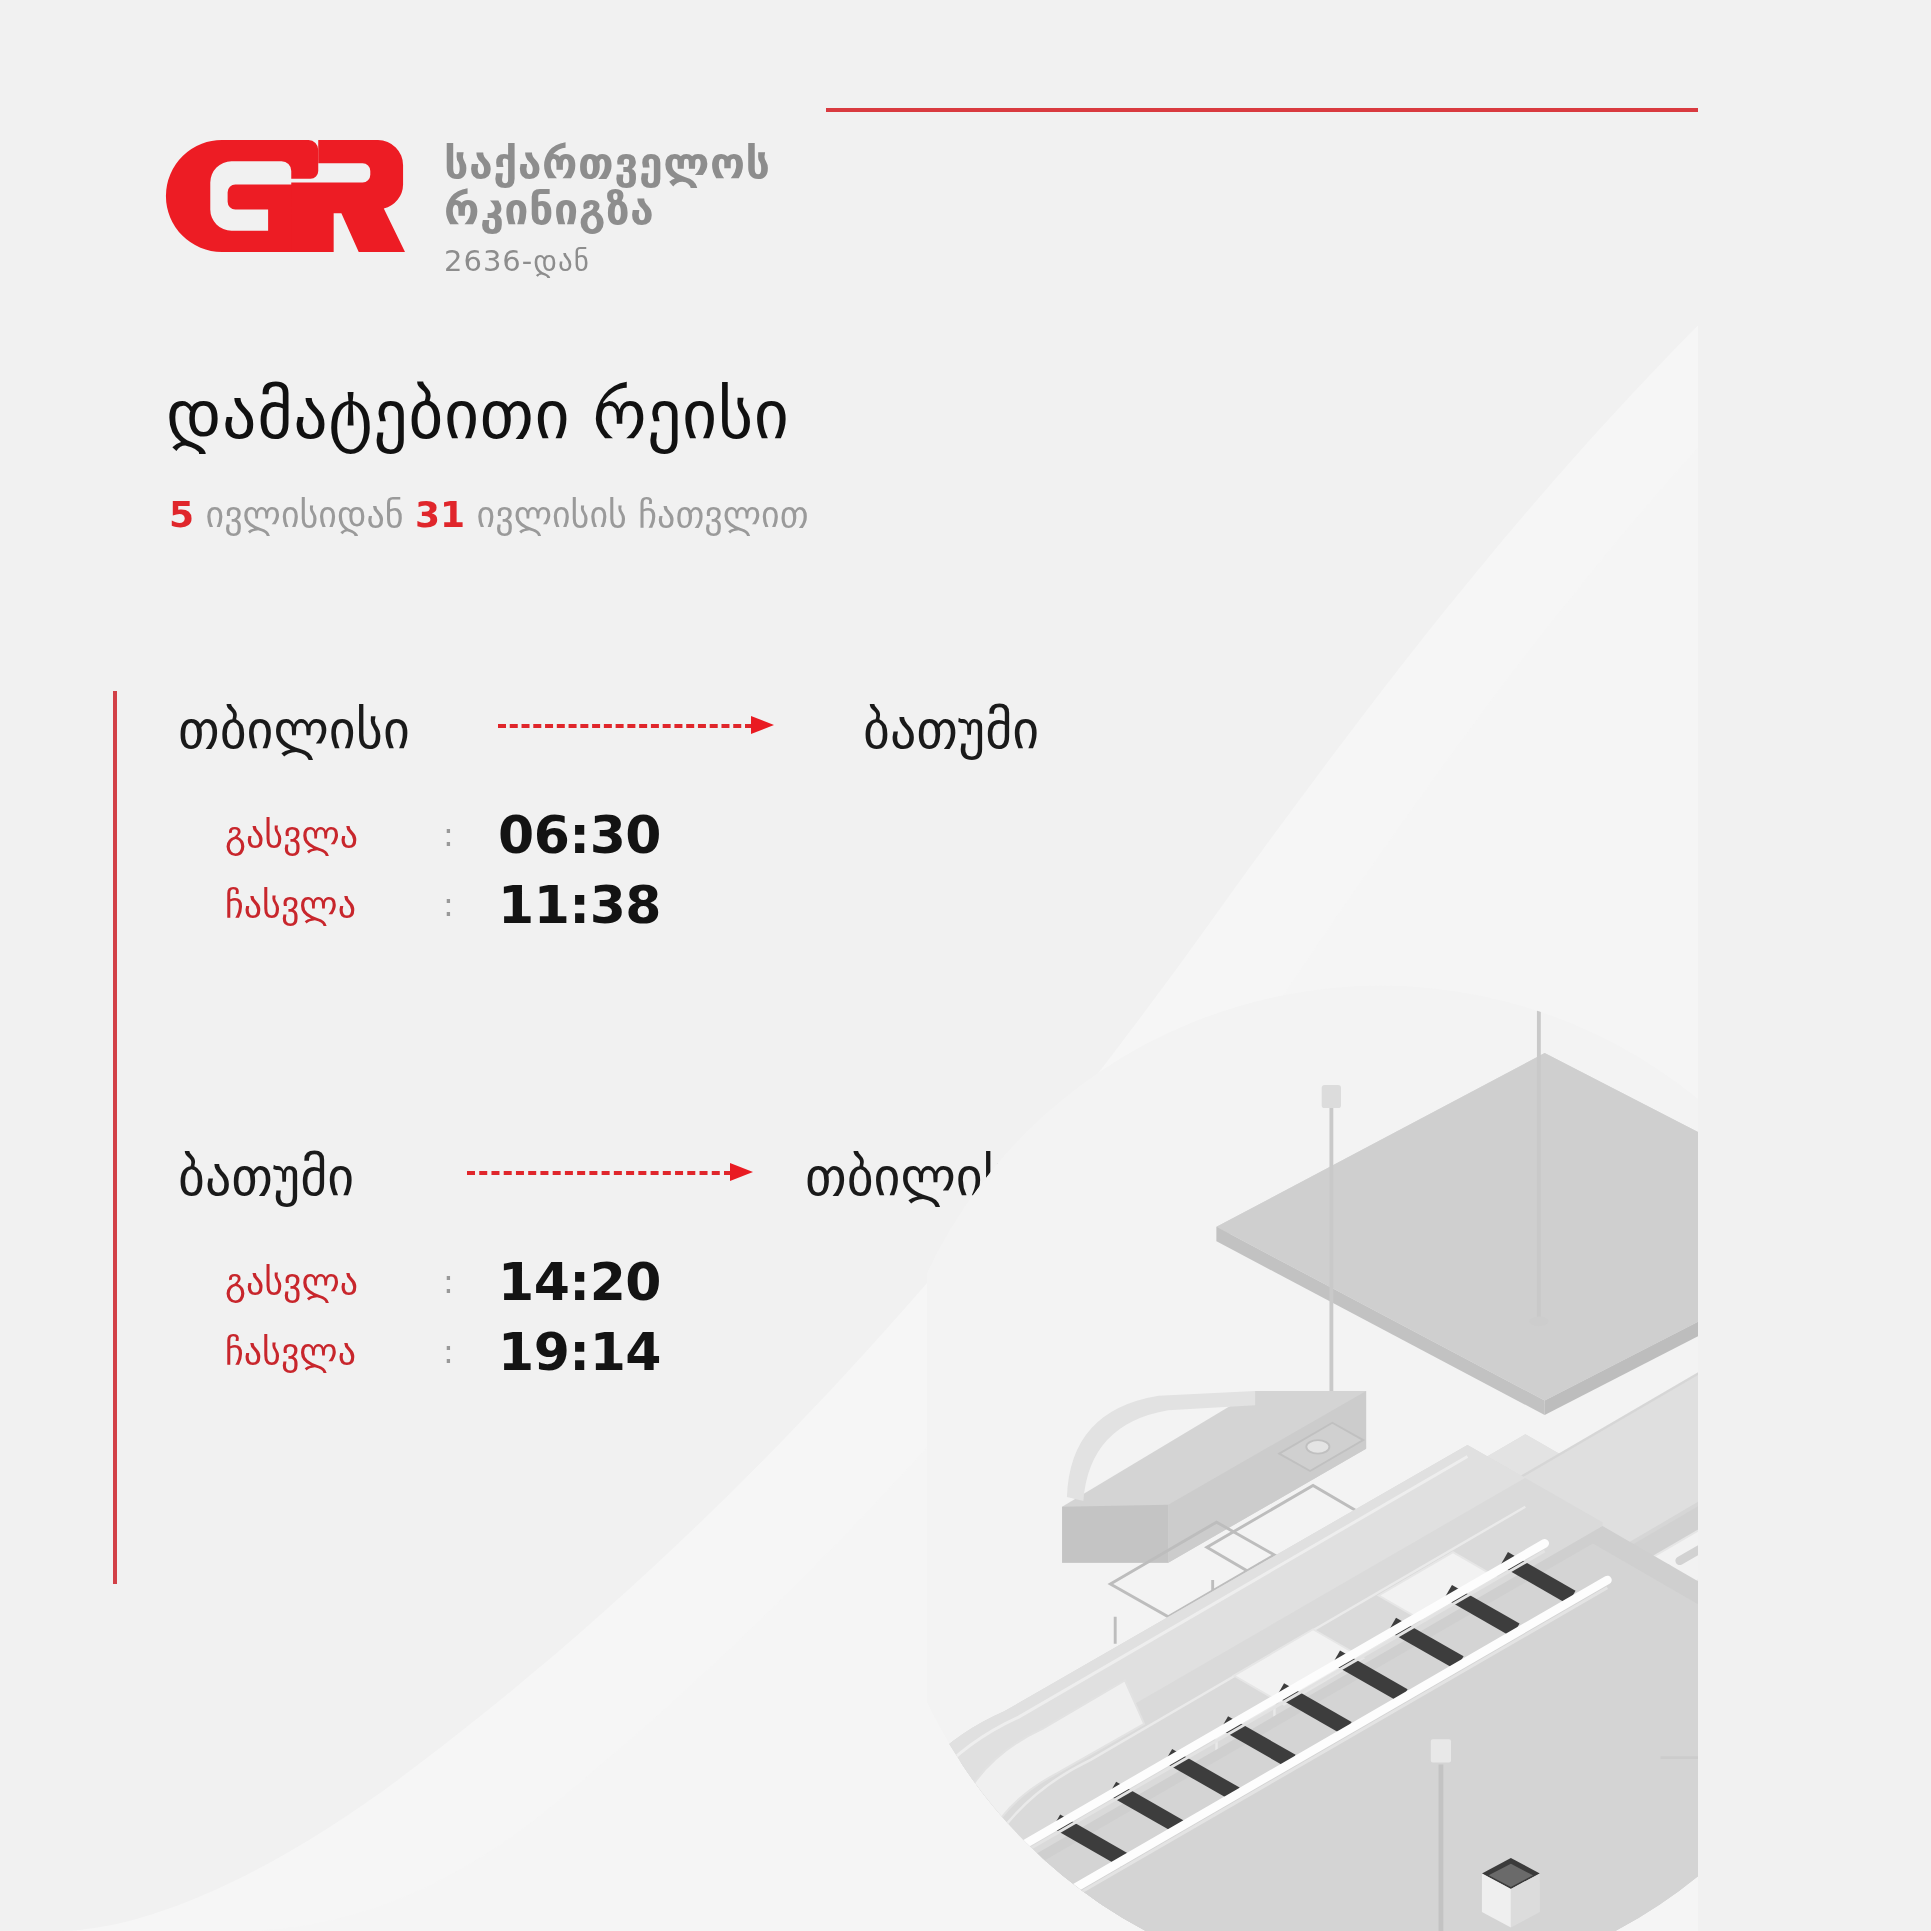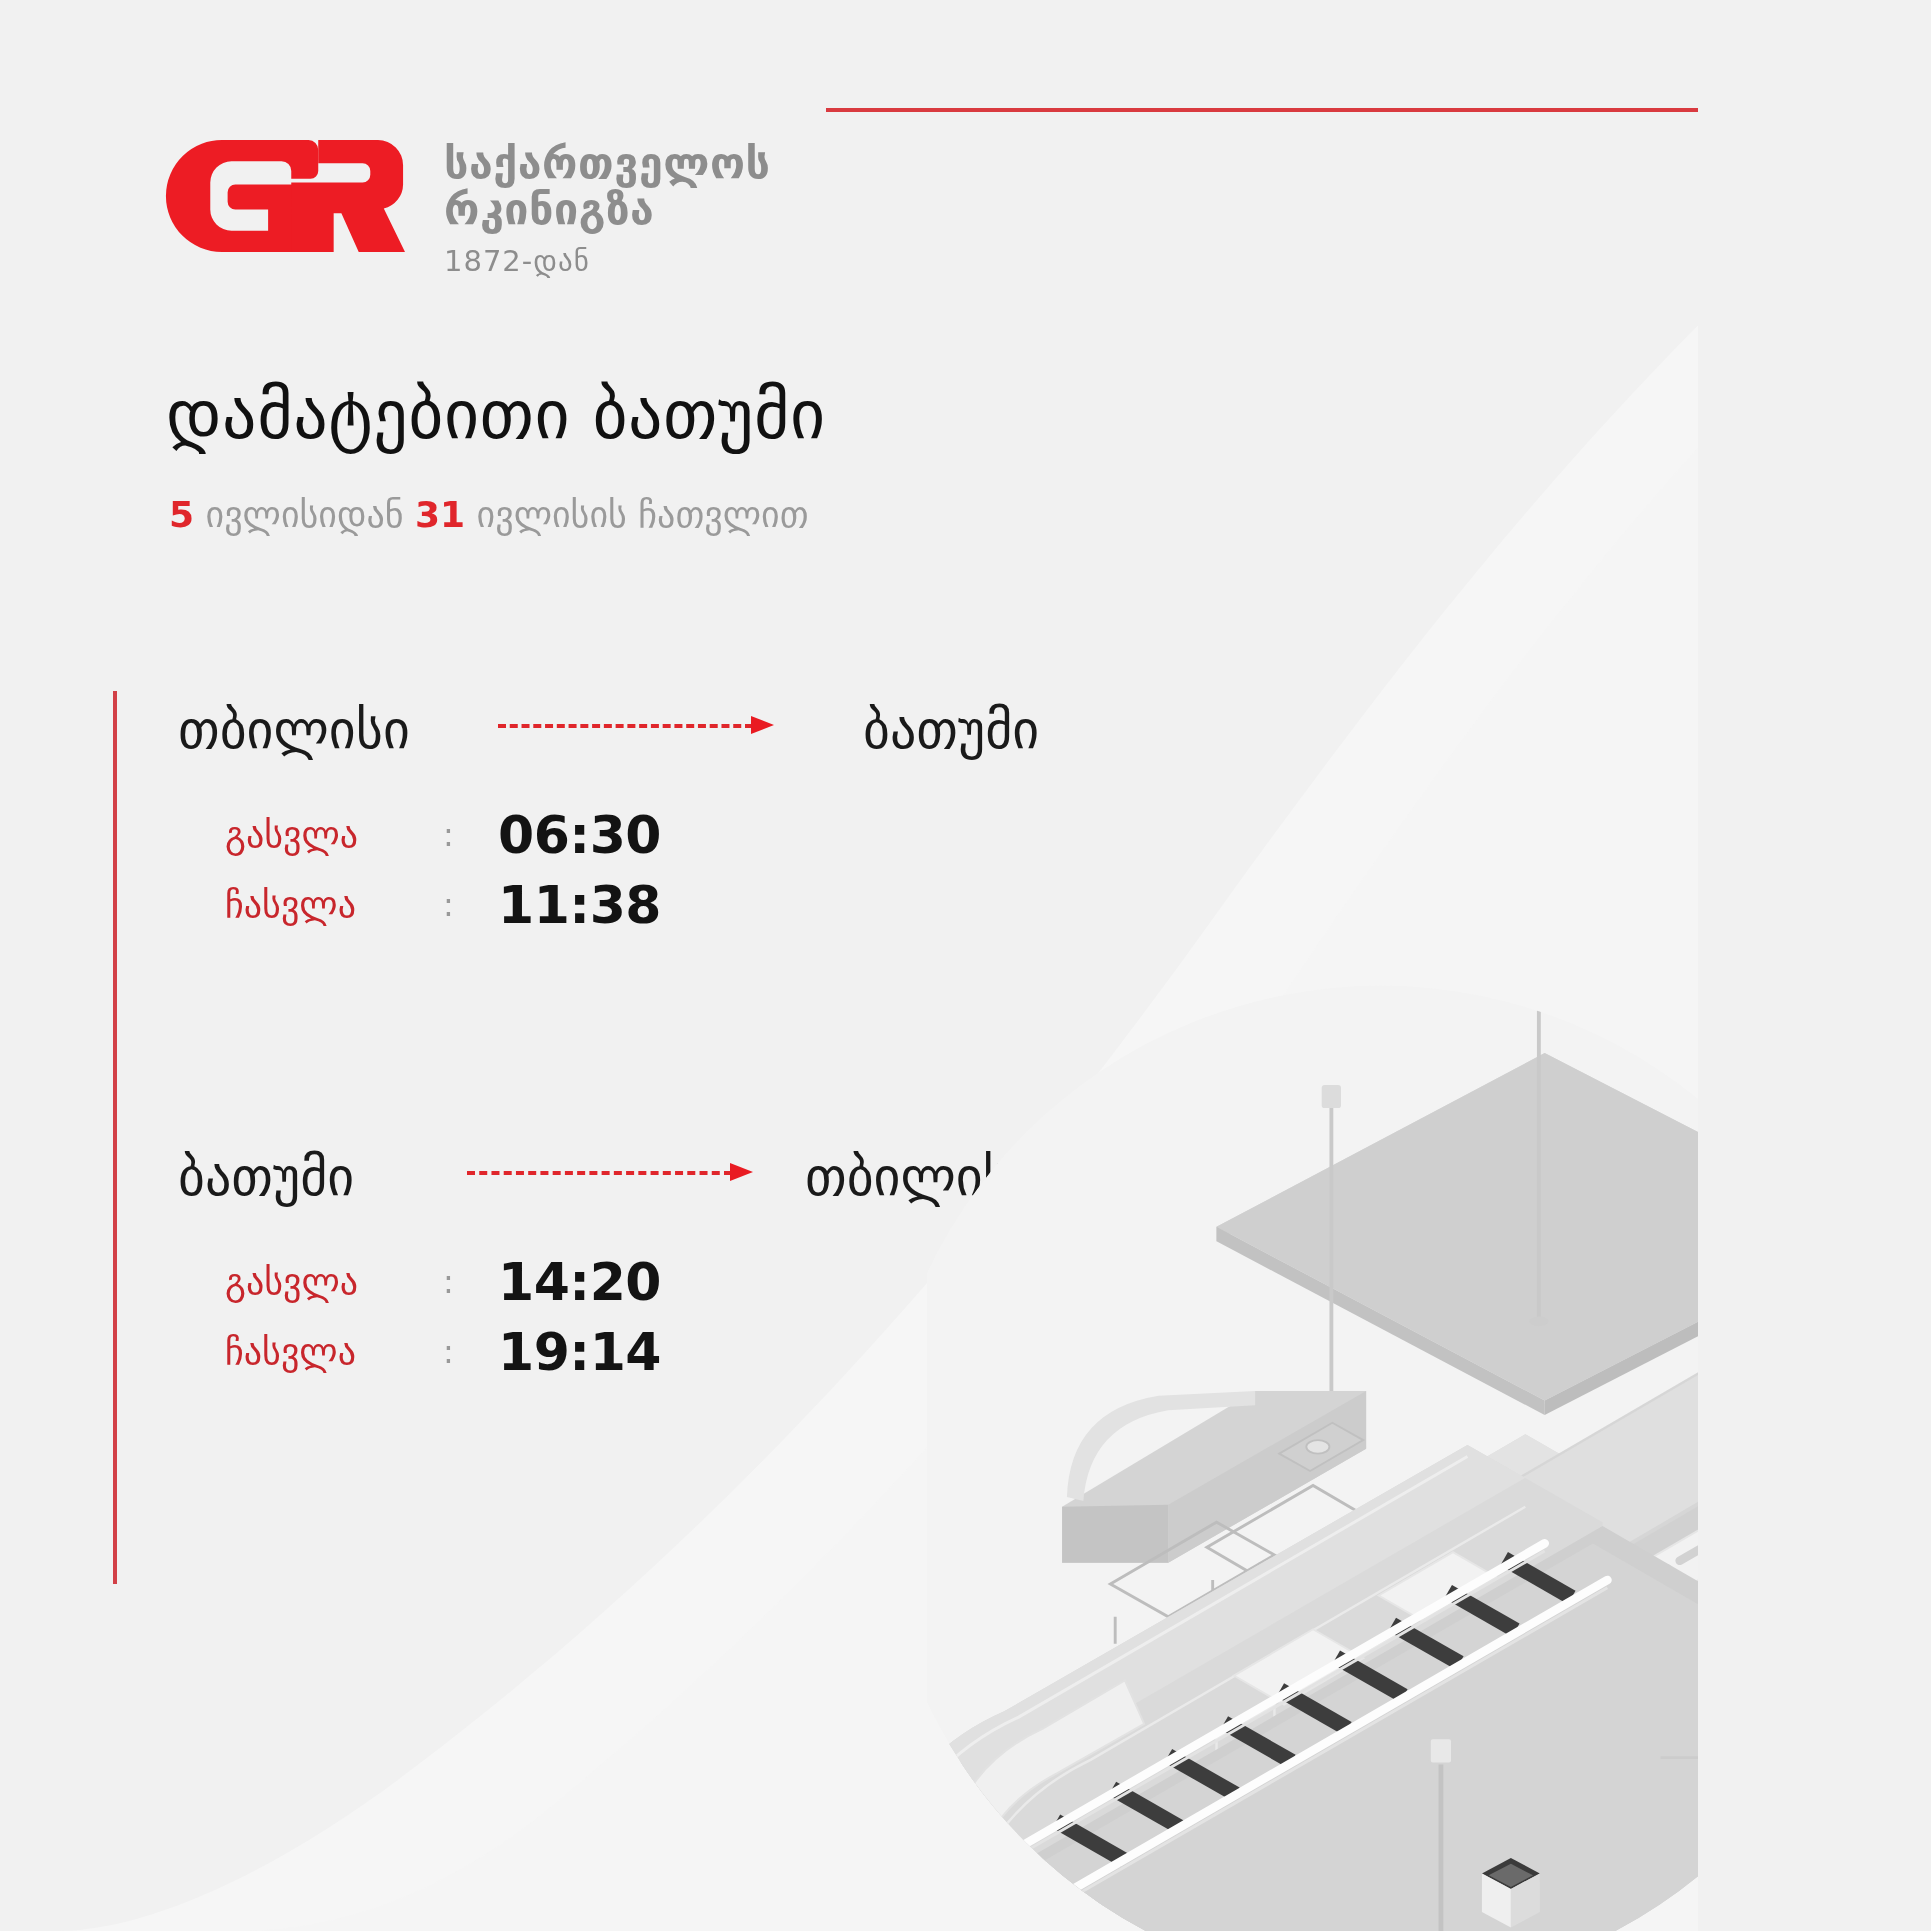--- a/index.html
+++ b/index.html
@@ -243,25 +243,25 @@
                A8,8 0 0 1 74,48 H144 A12,12 0 0 1 156,60 V106
                A12,12 0 0 1 144,118 H60 A58,58 0 0 1 2,60 A58,58 0 0 1 62,2 Z" fill="#ED1C24"></path>
 
       <path d="M160,2 H222 A26,26 0 0 1 248,28 V48 A26,26 0 0 1 228,73
                L250,118 H202 L184,78 H176 V118 H132 V46 H206
                A8,8 0 0 0 214,38 V34 A8,8 0 0 0 206,26 H160 Z" fill="#ED1C24"></path>
     </svg>
     <div class="logo-text">
       <div class="logo-name">საქართველოს
 რკინიგზა</div>
-      <div class="logo-since">1872-დან</div>
+      <div class="logo-since">2636-დან</div>
     </div>
   </div>
 
-  <div class="headline">დამატებითი ბათუმი</div>
+  <div class="headline">დამატებითი რეისი</div>
 
   <div class="subhead">
     <span class="num">5</span>
     <span class="word">ივლისიდან</span>
     <span class="num">31</span>
     <span class="word">ივლისის ჩათვლით</span>
   </div>
 
   <div class="schedule">
 

